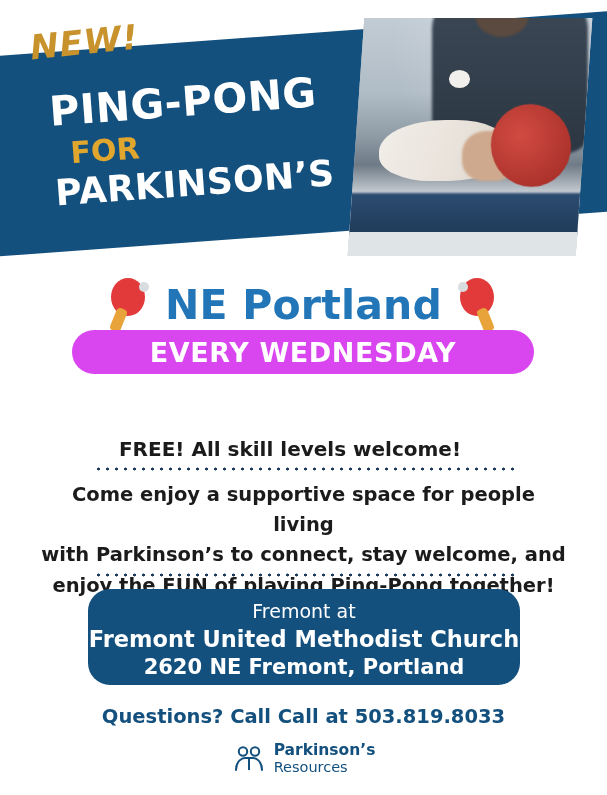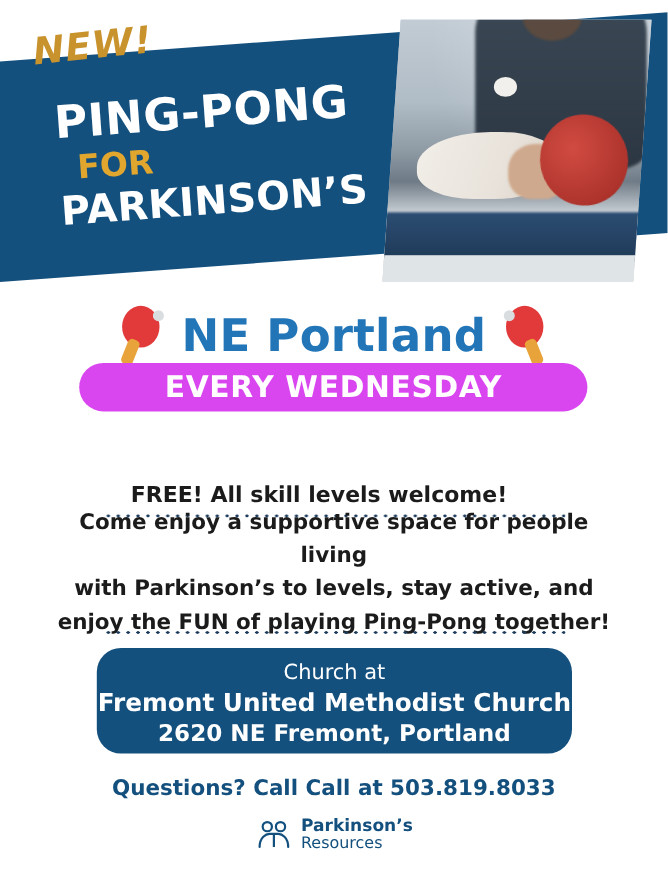--- a/index.html
+++ b/index.html
@@ -307,21 +307,21 @@
     background-size: 9px 4px;
     background-repeat: repeat-x;
   }
   .dots.top { top: 467px; }
   .dots.bottom { top: 573px; }
 
   
   .body-copy {
     position: absolute;
     left: 40px;
-    top: 460px;
+    top: 480px;
     width: 527px;
     text-align: center;
     z-index: 7;
     color: #1b1b1b;
     font-size: 19.5px;
     font-weight: bold;
     line-height: 1.55;
     font-family: "DejaVu Sans", sans-serif;
   }
 
@@ -442,28 +442,28 @@
 
   <div class="gold-pill">EVERY WEDNESDAY</div>
 
 
   <div class="free-line">FREE! All skill levels welcome!</div>
 
   <div class="dots top"></div>
 
   <div class="body-copy">
     <div>Come enjoy a supportive space for people living</div>
-    <div>with Parkinson’s to levels, stay active, and</div>
+    <div>with Parkinson’s to connect, stay welcome, and</div>
     <div>enjoy the FUN of playing Ping-Pong together!</div>
   </div>
 
   <div class="dots bottom"></div>
 
   <div class="host-box">
-    <div class="h1">Church at</div>
+    <div class="h1">Fremont at</div>
     <div class="h2">Fremont United Methodist Church</div>
     <div class="h3">2620 NE Fremont, Portland</div>
   </div>
 
   <div class="questions">Questions? Call Call at 503.819.8033</div>
 
   <div class="logo">
     <span class="logo-mark">
       <svg viewBox="0 0 34 28" width="34" height="28" aria-hidden="true">
         <circle cx="11" cy="6.5" r="4.2" fill="none" stroke="#14507e" stroke-width="2"></circle>

